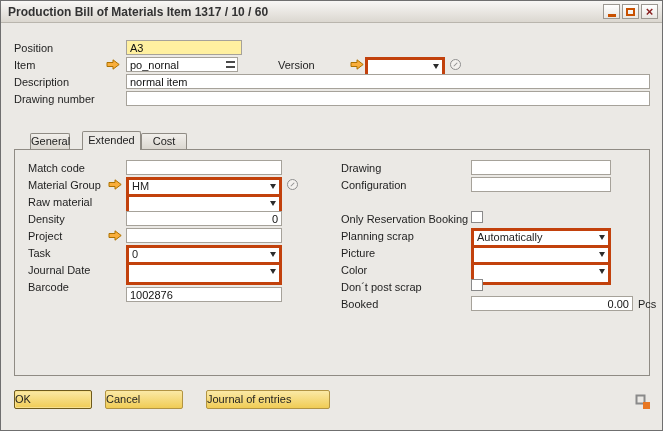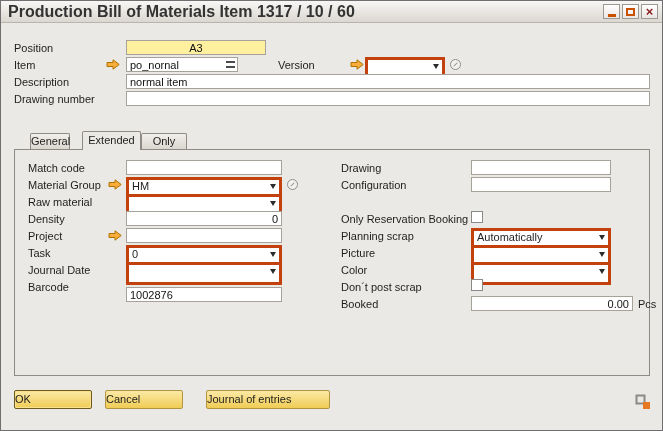--- a/index.html
+++ b/index.html
@@ -1,20 +1,20 @@
 <!DOCTYPE html>
 <html><head>
 <meta charset="utf-8">
 <style>
   *{box-sizing:border-box;margin:0;padding:0}
   html,body{background:#ffffff}
   body{font-family:"Liberation Sans","DejaVu Sans",sans-serif}
   .window{position:relative;width:663px;height:431px;background:#EBE9E5;border:1px solid #6F6F6F;overflow:hidden;font-size:11px;color:#1e1e1e}
   .titlebar{position:absolute;left:0;top:0;right:0;height:22px;background:linear-gradient(#F8F7F5,#DBD7D0);border-bottom:1px solid #B9B5AD;display:flex;align-items:center;padding:0 7px}
-  .title{font-weight:bold;font-size:16px;color:#333}
+  .title{font-weight:bold;font-size:12px;color:#333}
   .winbtns{position:absolute;right:4px;top:3px;display:flex;gap:2px}
   .winbtn{width:17px;height:15px;background:linear-gradient(#ffffff,#E9E7E3);border:1px solid #9C9892;display:flex;align-items:center;justify-content:center;cursor:pointer}
   .glyph-min{width:8px;height:3px;background:#C85000;margin-top:7px}
   .glyph-max{width:9px;height:8px;border:2px solid #C85000}
   .glyph-close{color:#8A2020;font-weight:bold;font-size:13px;line-height:1}
   .lbl{position:absolute;white-space:nowrap;color:#1e1e1e}
   .field{position:absolute;height:15px;border:1px solid #A6A29A;background:#fff;font:11px "Liberation Sans",sans-serif;padding:0 3px;color:#111;outline:none}
   .field.yellow{background:#FFF0A0}
   .field.num{text-align:right}
   .combo{position:absolute;height:23px;border:3px solid #c2410c;background:#fff;padding:0 14px 0 3px;line-height:13px;cursor:pointer;white-space:nowrap;overflow:hidden}
@@ -45,21 +45,21 @@
       </span>
     <span class="winbtn">
         <span class="glyph-max"></span>
       </span>
     <span class="winbtn">
         <span class="glyph-close">×</span>
       </span>
   </span>
 
   <span class="lbl" style="left:13px;top:41px">Position</span>
-  <input class="field yellow" style="left: 125px; top: 39px; width: 140px; text-align: center;" value="A3">
+  <input class="field yellow" style="left: 125px; top: 39px; width: 116px;" value="A3">
 
   <span class="lbl" style="left:13px;top:58px">Item</span>
   <span class="arrow-icon" style="left:105px;top:58px">
     <svg width="14" height="11" viewBox="0 0 14 11">
         <path d="M1 3.5 H7 V0.8 L13.2 5.5 7 10.2 V7.5 H1 Z" fill="#F9AE3B" stroke="#AD7200" stroke-width="1"></path>
       </svg>
   </span>
   <input class="field" style="left: 125px; top: 56px; width: 112px; padding-right: 14px;" value="po_nornal">
   <span class="cfl-icon" style="left:225px;top:60px"></span>
 
@@ -76,21 +76,21 @@
   <span class="circle-icon" style="left:449px;top:58px"></span>
 
   <span class="lbl" style="left:13px;top:75px">Description</span>
   <input class="field" style="left: 125px; top: 73px; width: 524px;" value="normal item">
 
   <span class="lbl" style="left:13px;top:92px">Drawing number</span>
   <input class="field" style="left: 125px; top: 90px; width: 524px;" value="">
 
   <span class="tab" style="left:29px;width:40px">General</span>
   <span class="tab active" style="left:81px;width:59px">Extended</span>
-  <span class="tab" style="left:140px;width:46px">Only</span>
+  <span class="tab" style="left:140px;width:46px">Cost</span>
 
   <div class="panel"></div>
 
   <span class="lbl" style="left:27px;top:161px">Match code</span>
   <input class="field" style="left: 125px; top: 159px; width: 156px;" value="">
 
   <span class="lbl" style="left:27px;top:178px">Material Group</span>
   <span class="arrow-icon" style="left:107px;top:178px">
     <svg width="14" height="11" viewBox="0 0 14 11">
         <path d="M1 3.5 H7 V0.8 L13.2 5.5 7 10.2 V7.5 H1 Z" fill="#F9AE3B" stroke="#AD7200" stroke-width="1"></path>

